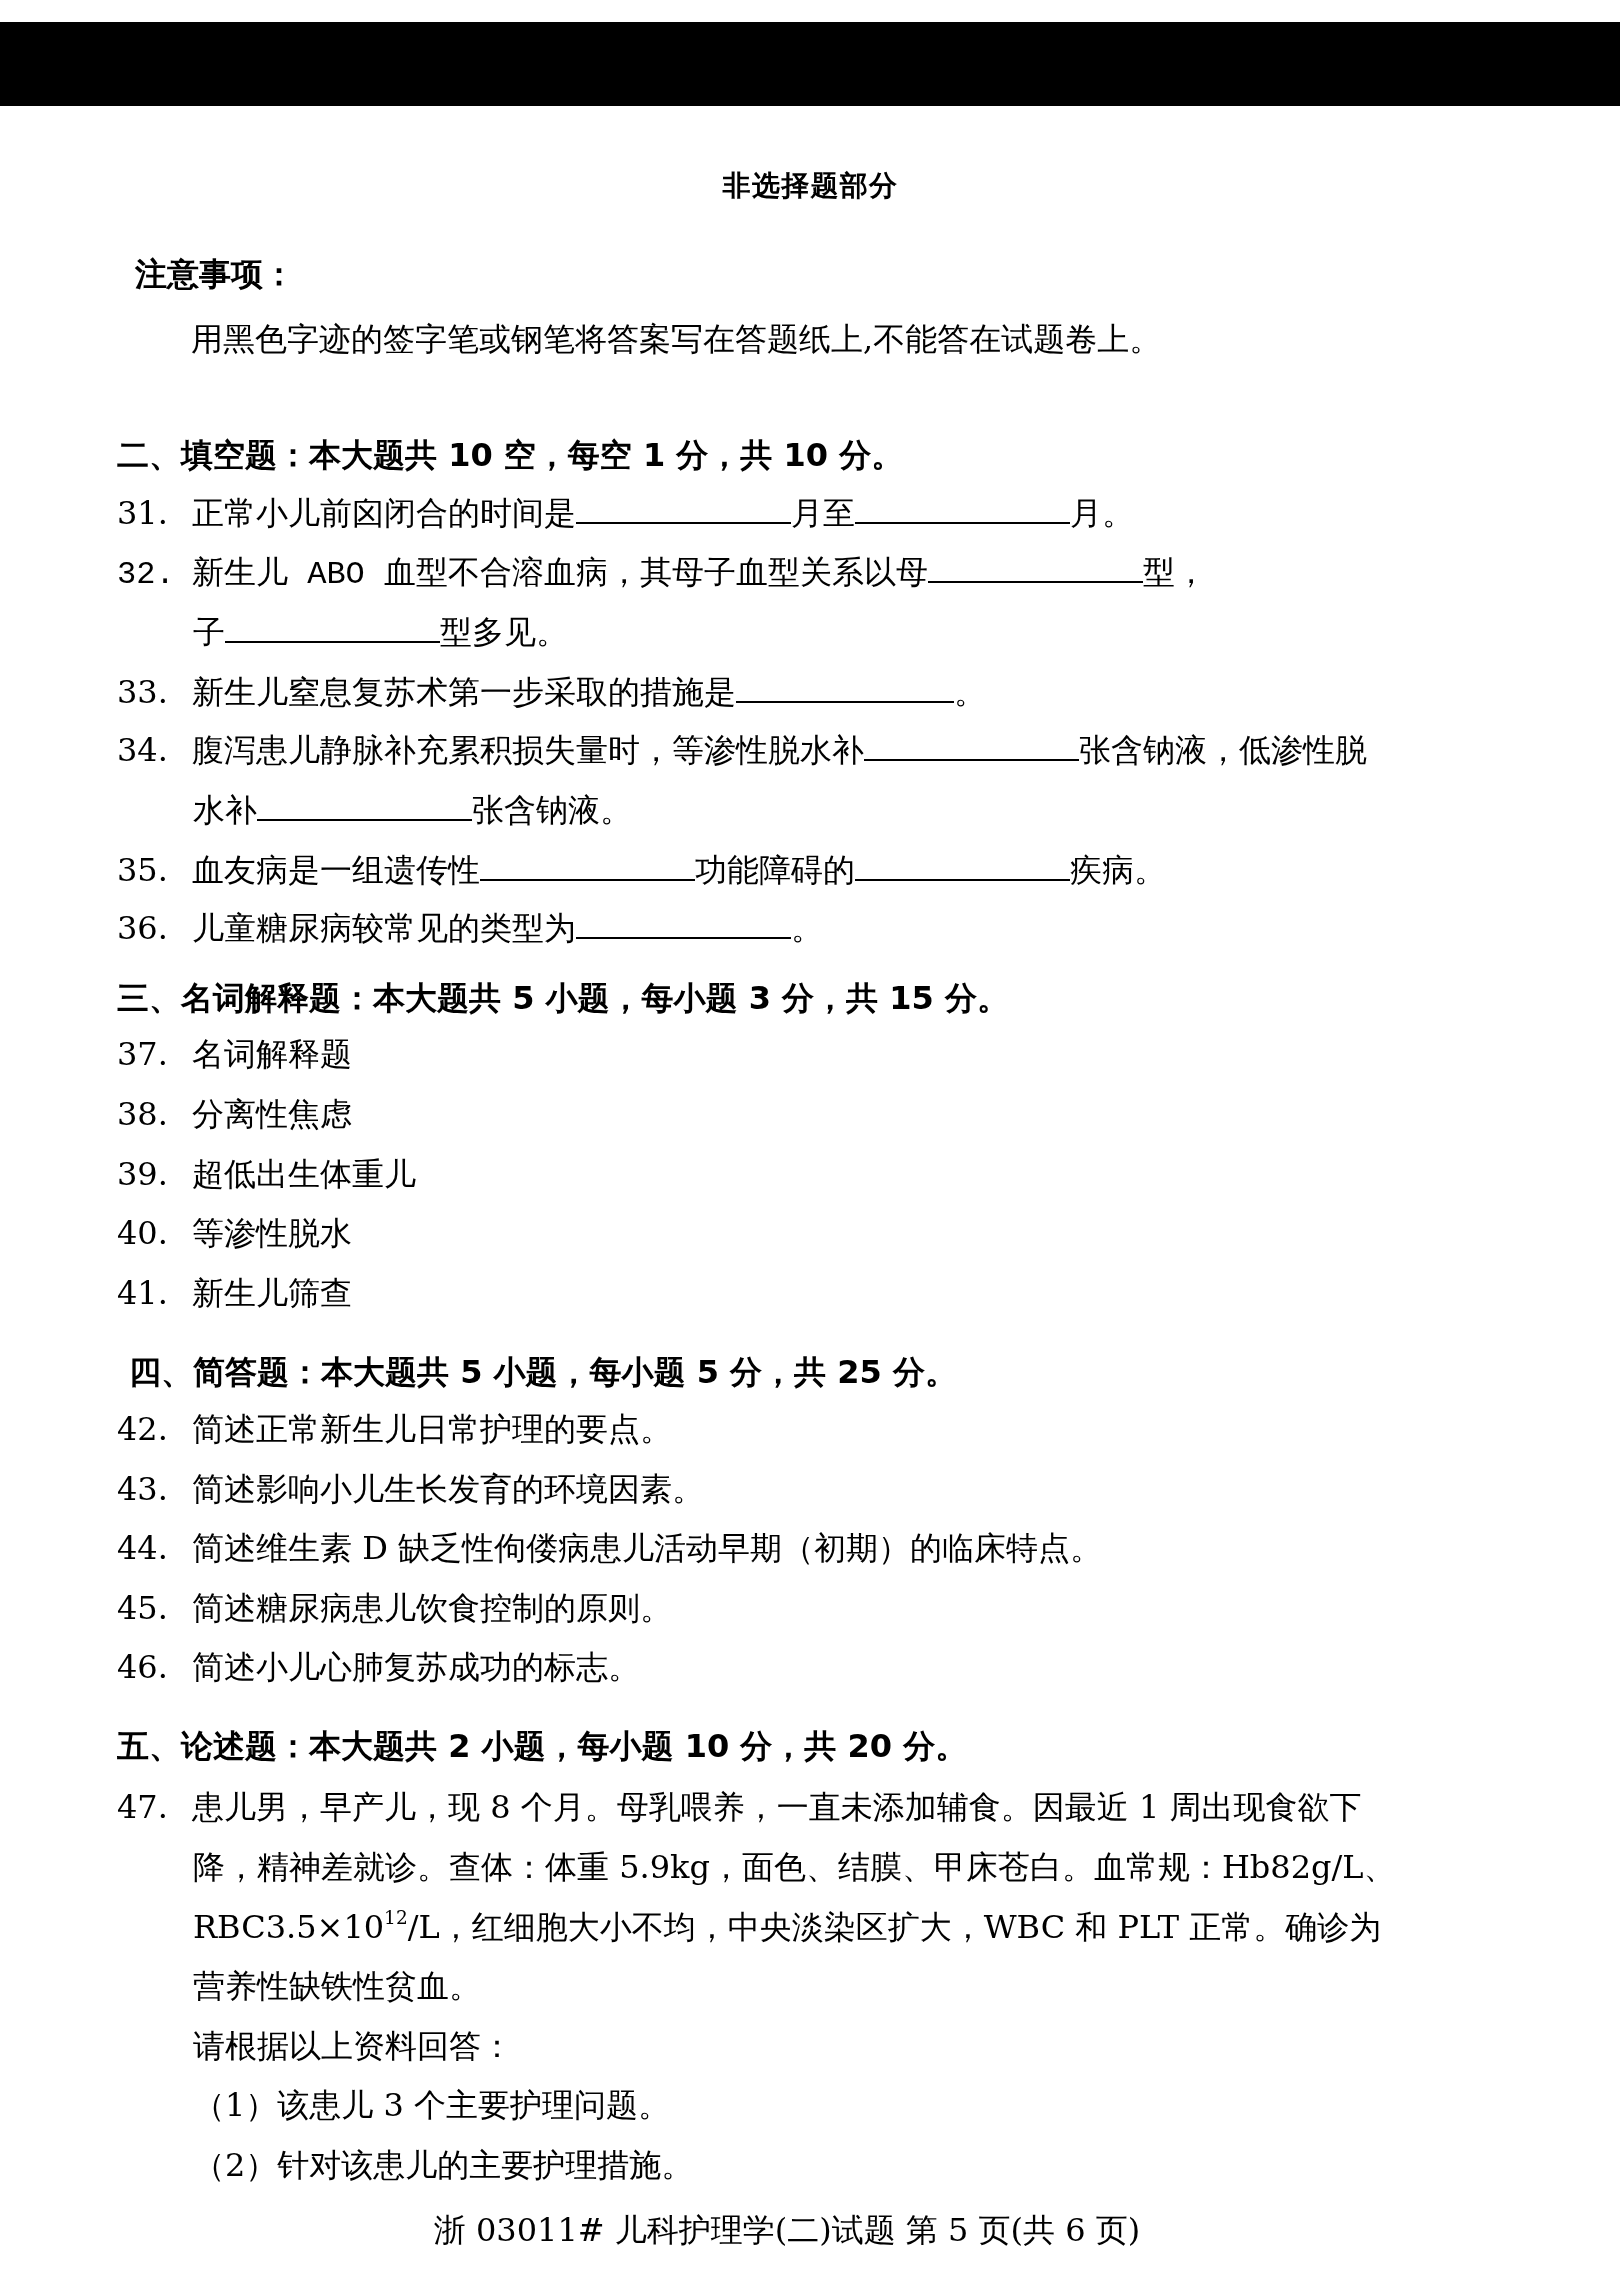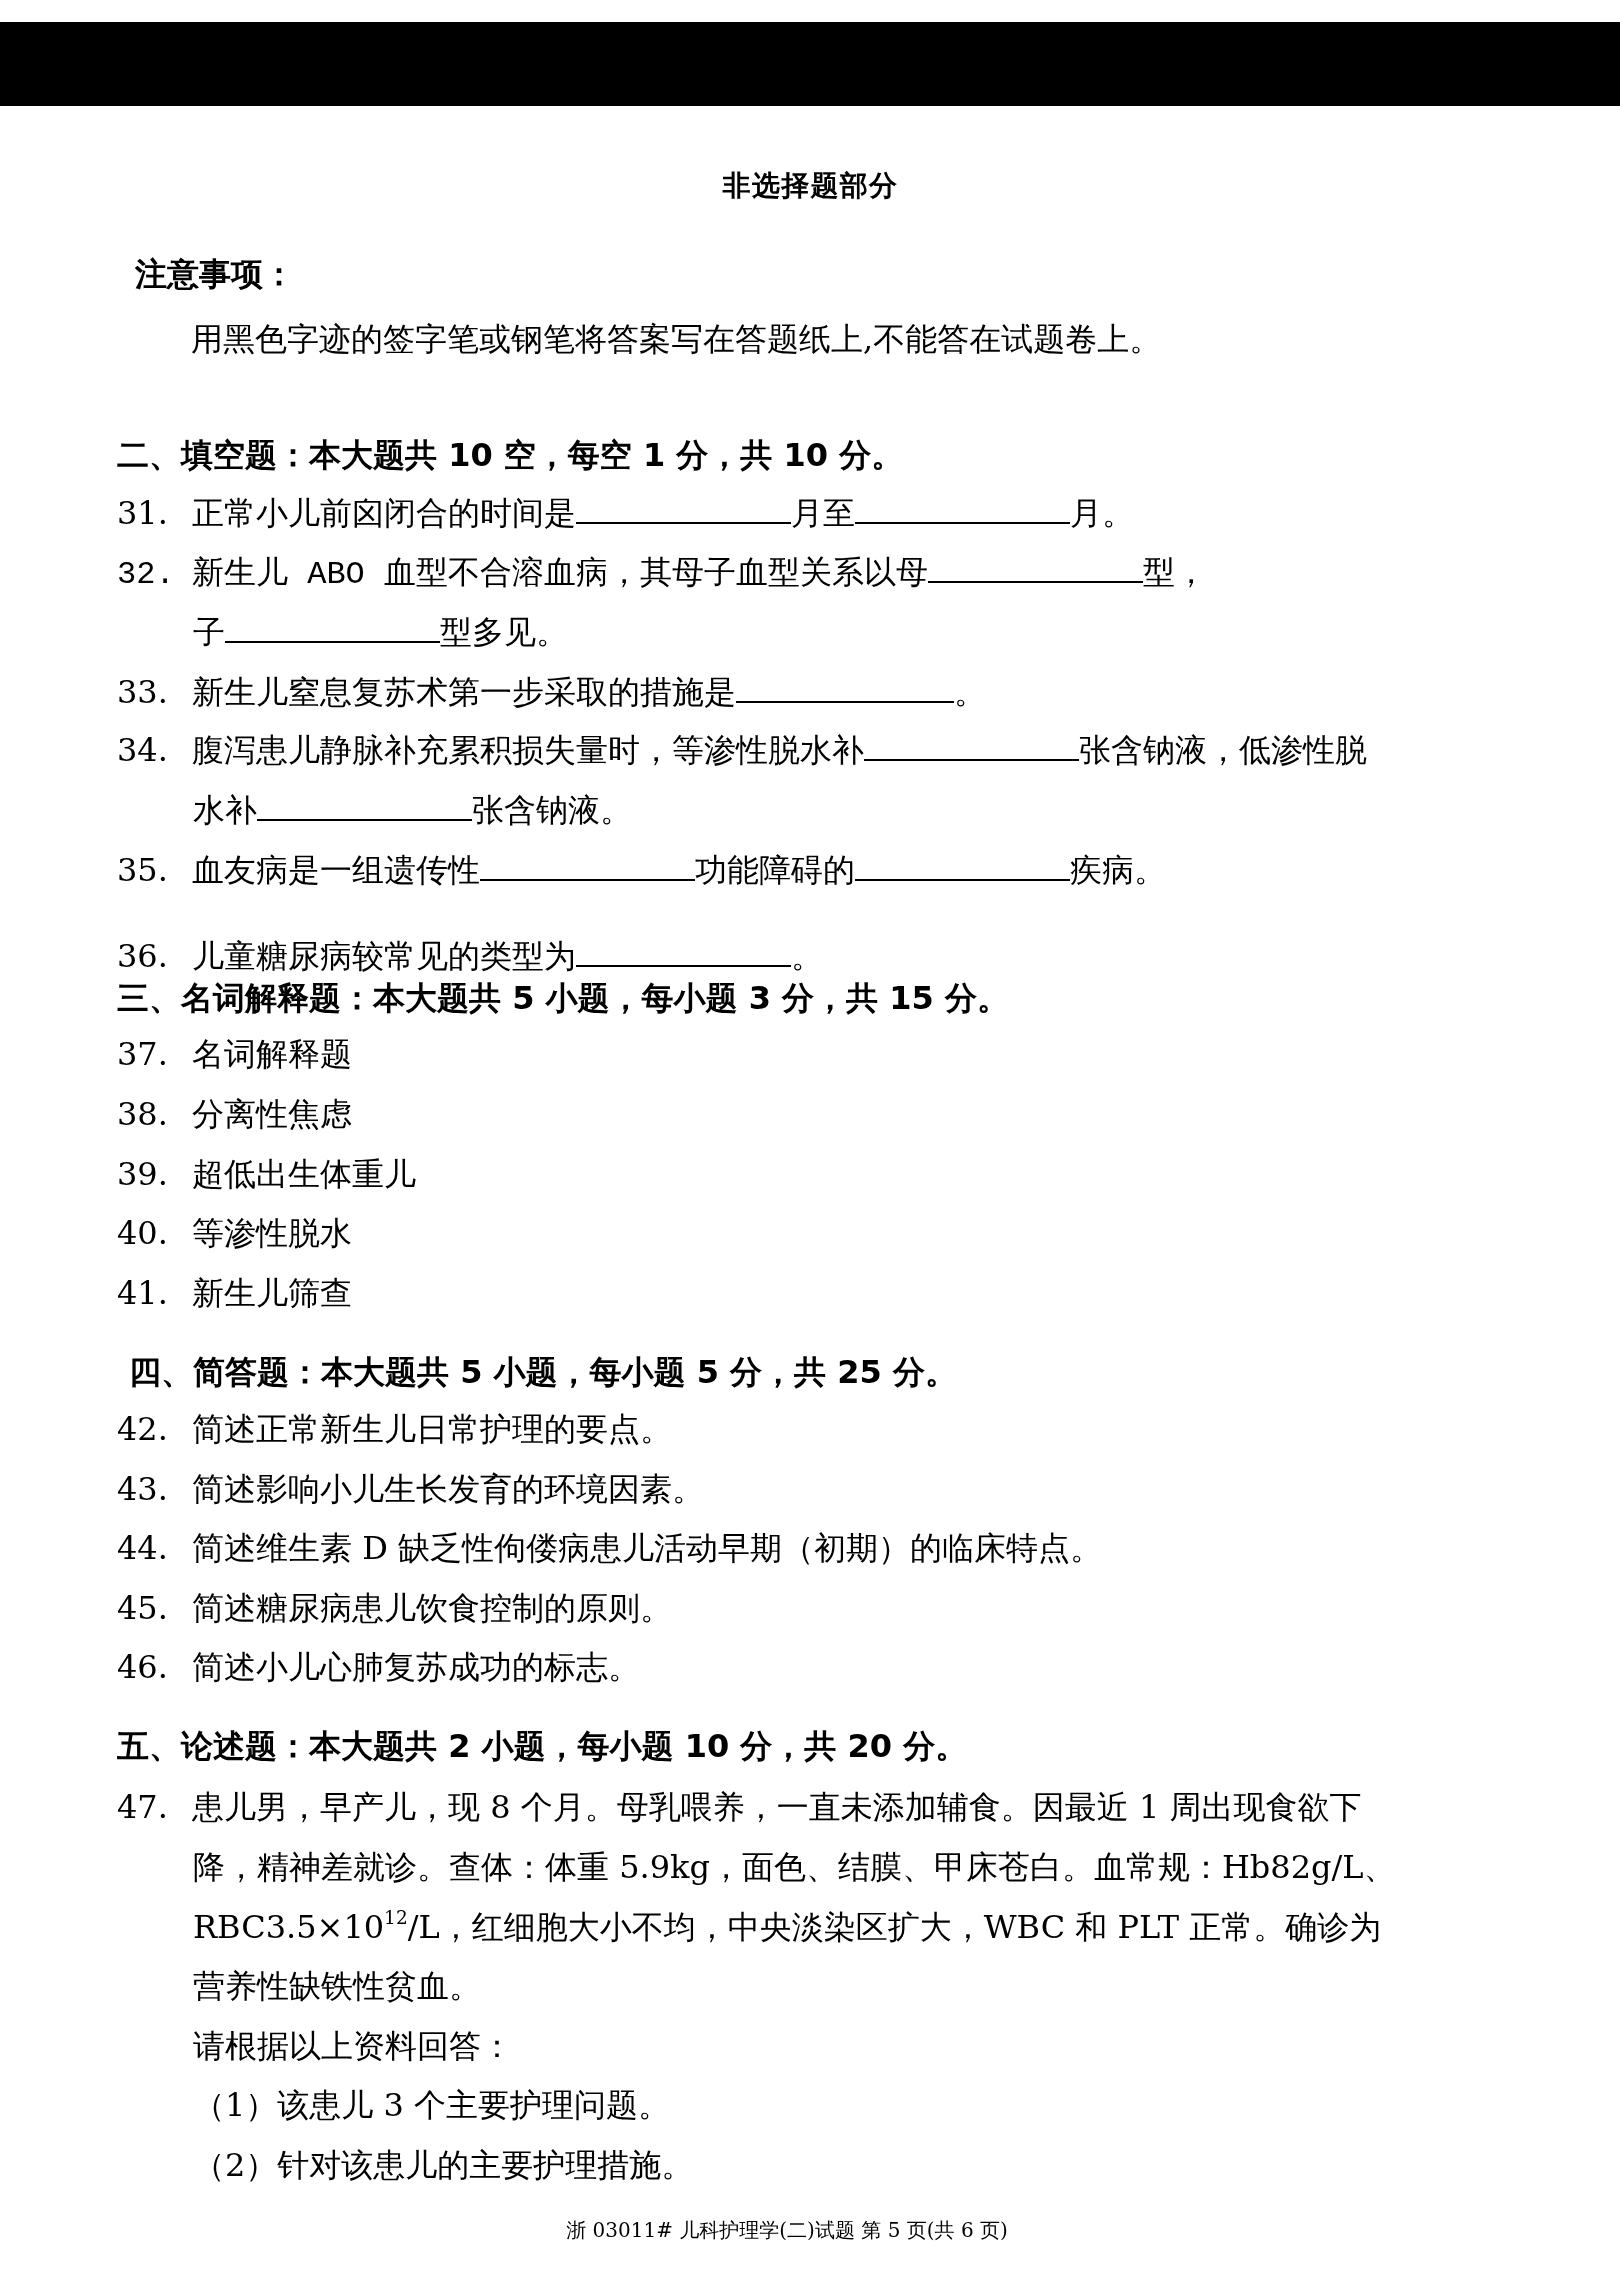--- a/index.html
+++ b/index.html
@@ -5,21 +5,21 @@
   html, body { margin:0; padding:0; background:#ffffff; }
   body { width:1621px; height:2284px; position:relative; overflow:hidden; color:#000; }
   .topbar { position:absolute; left:0; top:22.4px; width:1621px; height:84px; background:#000; }
   .line { position:absolute; white-space:nowrap; font-family:"DejaVu Serif","Liberation Serif",serif; font-size:32px; line-height:40px; }
   .title { position:absolute; left:0; width:1621px; top:161px; text-align:center; font-family:"DejaVu Sans","Liberation Sans",sans-serif; font-weight:bold; font-size:28px; line-height:50px; letter-spacing:1.3px; }
   .hdr { font-family:"DejaVu Sans","Liberation Sans",sans-serif; font-weight:bold; }
   .num { display:inline-block; width:75px; }
   .blank { display:inline-block; border-bottom:2px solid #000; height:29px; vertical-align:baseline; }
   .w1 { width:215px; } .w2 { width:218px; }
   sup { font-size:18.5px; line-height:0; vertical-align:14.5px; }
-  .footer { position:absolute; left:0; width:1574px; top:2210px; text-align:center; font-family:"DejaVu Serif","Liberation Serif",serif; font-size:20px; line-height:40px; }
+  .footer { position:absolute; left:0; width:1574px; top:2210px; text-align:center; font-family:"DejaVu Serif","Liberation Serif",serif; font-size:32px; line-height:40px; }
 </style>
 </head>
 <body>
 
 <div class="topbar"></div>
 
 <div class="title">非选择题部分</div>
 
 <div class="line hdr" style="left:117px; top:254px;margin-left:18px;">注意事项：</div>
 <div class="line" style="left:191px; top:319px;">用黑色字迹的签字笔或钢笔将答案写在答题纸上,不能答在试题卷上。</div>
@@ -45,21 +45,21 @@
   <span class="num">34.</span><span>腹泻患儿静脉补充累积损失量时，等渗性脱水补</span><span class="blank w1"></span><span>张含钠液，低渗性脱</span>
 </div>
 <div class="line" style="left:193px; top:790px;">
   <span>水补</span><span class="blank w1"></span><span>张含钠液。</span>
 </div>
 
 <div class="line" style="left:117px; top:850px;">
   <span class="num">35.</span><span>血友病是一组遗传性</span><span class="blank w1"></span><span>功能障碍的</span><span class="blank w1"></span><span>疾病。</span>
 </div>
 
-<div class="line" style="left:117px; top:908px;margin-top:28px;">
+<div class="line" style="left:117px; top:908px;">
   <span class="num">36.</span><span>儿童糖尿病较常见的类型为</span><span class="blank w1"></span><span>。</span>
 </div>
 
 <div class="line hdr" style="left:117px; top:978px;">三、名词解释题：本大题共 5 小题，每小题 3 分，共 15 分。</div>
 <div class="line" style="left:117px; top:1034px;"><span class="num">37.</span><span>名词解释题</span></div>
 <div class="line" style="left:117px; top:1094px;"><span class="num">38.</span><span>分离性焦虑</span></div>
 <div class="line" style="left:117px; top:1154px;"><span class="num">39.</span><span>超低出生体重儿</span></div>
 <div class="line" style="left:117px; top:1213px;"><span class="num">40.</span><span>等渗性脱水</span></div>
 <div class="line" style="left:117px; top:1273px;"><span class="num">41.</span><span>新生儿筛查</span></div>
 

